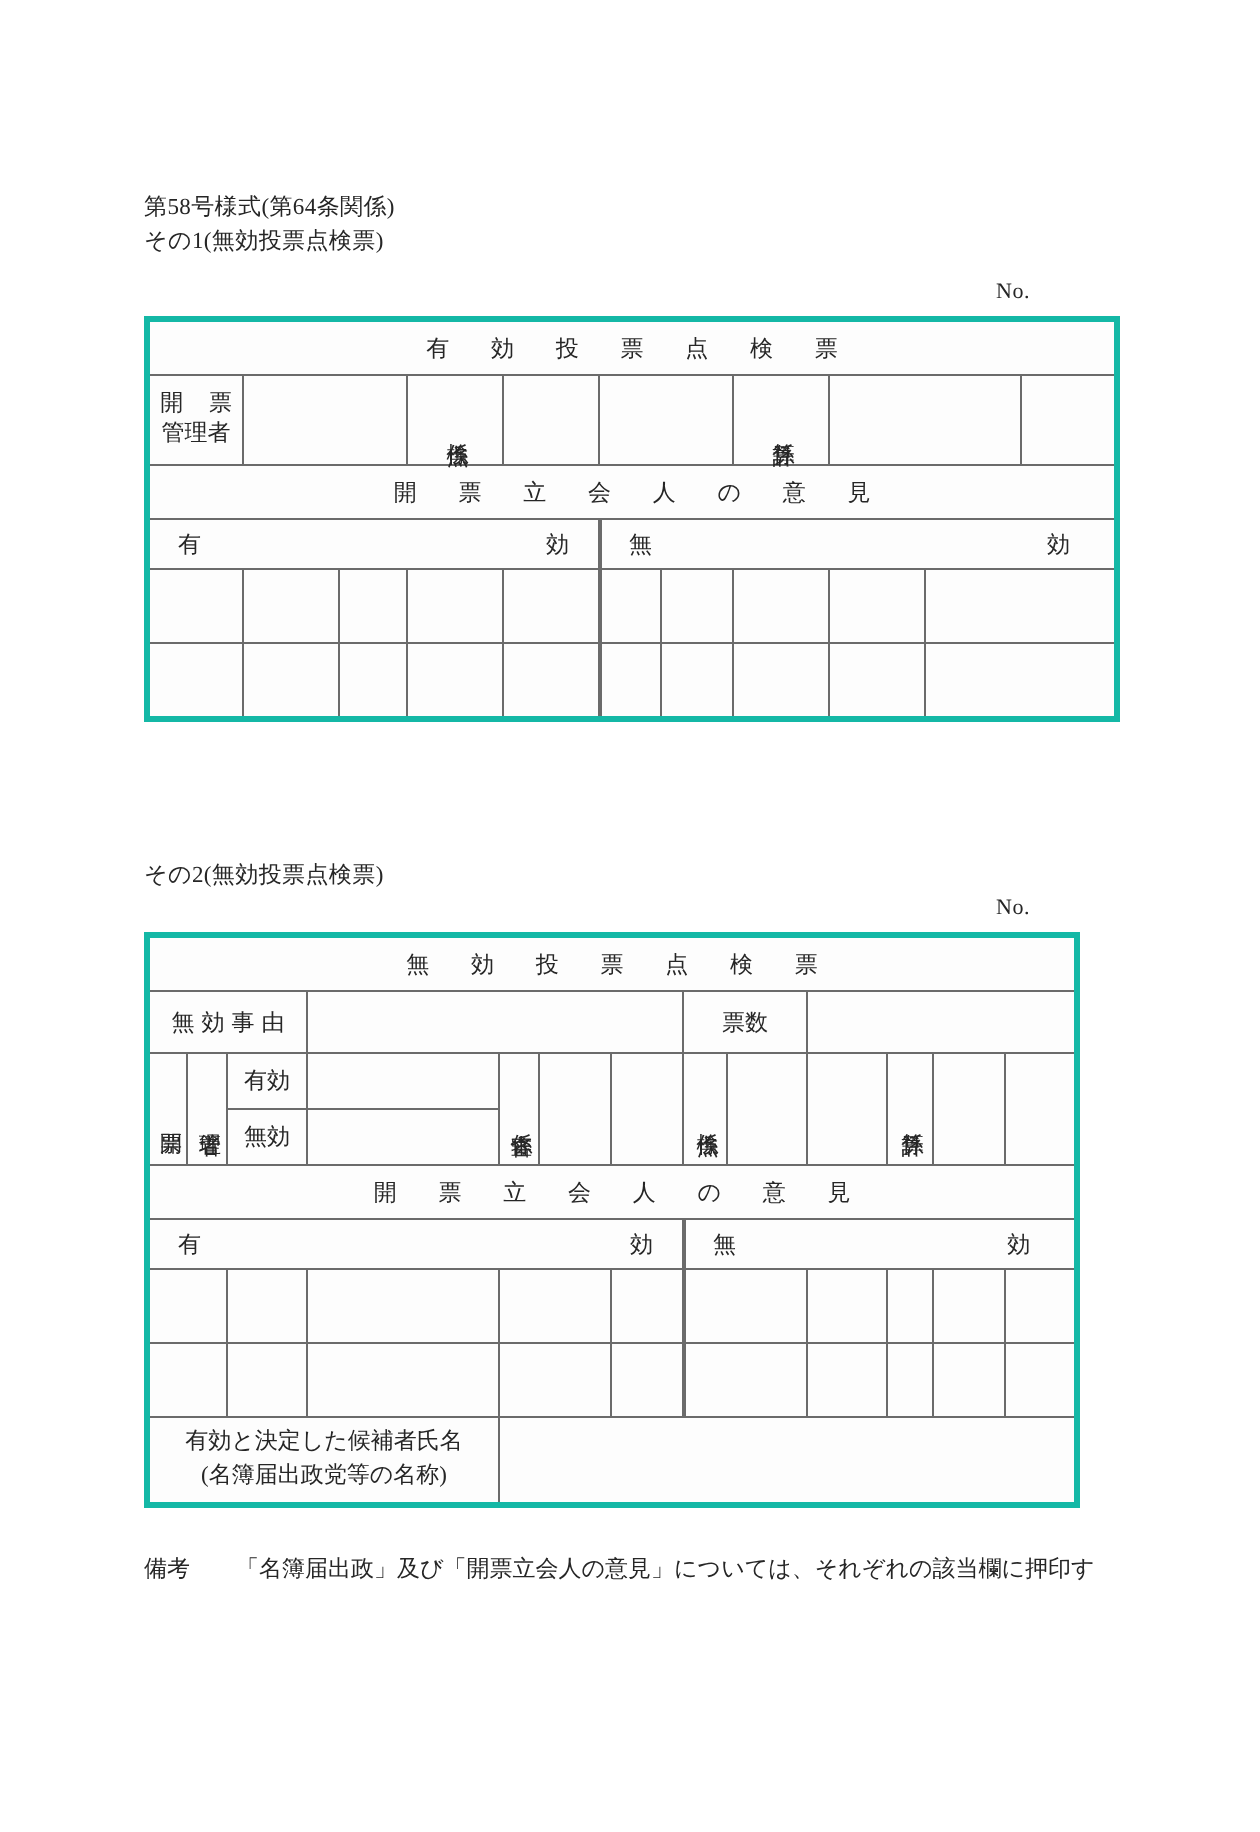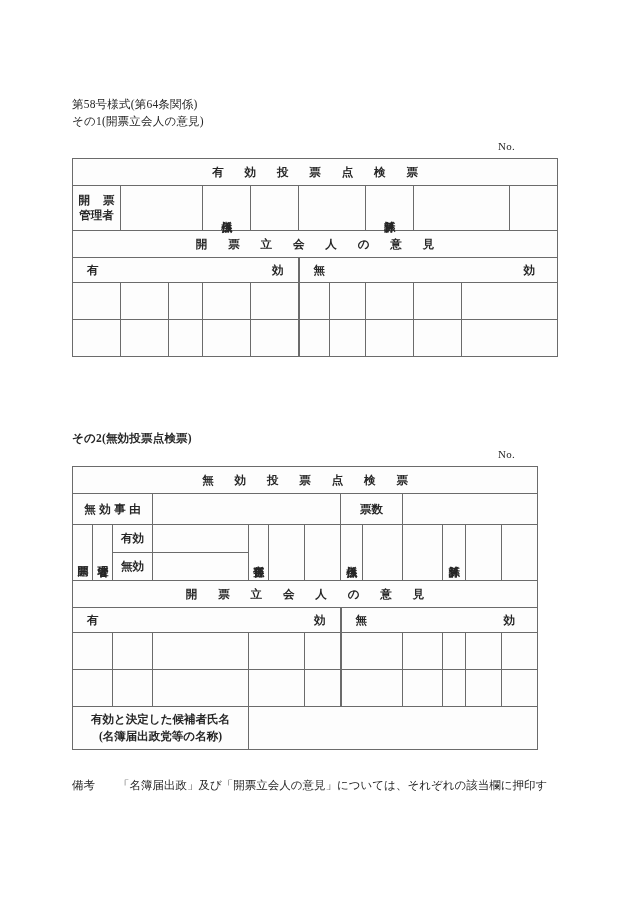--- a/index.html
+++ b/index.html
@@ -26,40 +26,39 @@
   .form-heading {
     position: absolute;
     font-size: 11.5px;
     line-height: 17px;
     letter-spacing: 0.2px;
     white-space: nowrap;
     color: #262626;
   }
   #head-1 { left: 72px; top: 80px; }
   #head-2 { left: 72px; top: 97px; }
-  #head-3 { left: 72px; top: 414px; font-weight: bold; }
+  #head-3 { left: 72px; top: 414px; }
 
   .no-label {
     position: absolute;
     font-size: 11px;
     letter-spacing: 0.3px;
     color: #262626;
     white-space: nowrap;
   }
   #no-1 { left: 498px; top: 124px; }
   #no-2 { left: 498px; top: 432px; }
 
   
   .tbl {
     position: absolute;
     border-collapse: collapse;
     table-layout: fixed;
-    border: 1px solid #14b8a6;
+    border: 3px solid #14b8a6;
     background: #fdfdfd;
-    font-weight: bold;
   }
   #table-1 { left: 72px; top: 142px; width: 485px; }
   #table-2 { left: 72px; top: 450px; width: 400px; }
 
   .tbl td {
     border: 1px solid #6b6b6b;
     padding: 0;
     font-size: 11.5px;
     color: #262626;
     text-align: center;
@@ -173,21 +172,21 @@
     display: block;
     padding-left: 34px;
   }
 </style>
 </head>
 <body>
 
 <div class="page">
 
   <div class="form-heading" id="head-1">第58号様式(第64条関係)</div>
-  <div class="form-heading" id="head-2">その1(開票立会人の意見)</div>
+  <div class="form-heading" id="head-2">その1(無効投票点検票)</div>
   <div class="no-label" id="no-1">No.</div>
 
   <table class="tbl" id="table-1">
     <colgroup>
       <col style="width:48px">
         <col style="width:48px">
         <col style="width:34px">
       <col style="width:48px">
         <col style="width:48px">
         <col style="width:31px">

